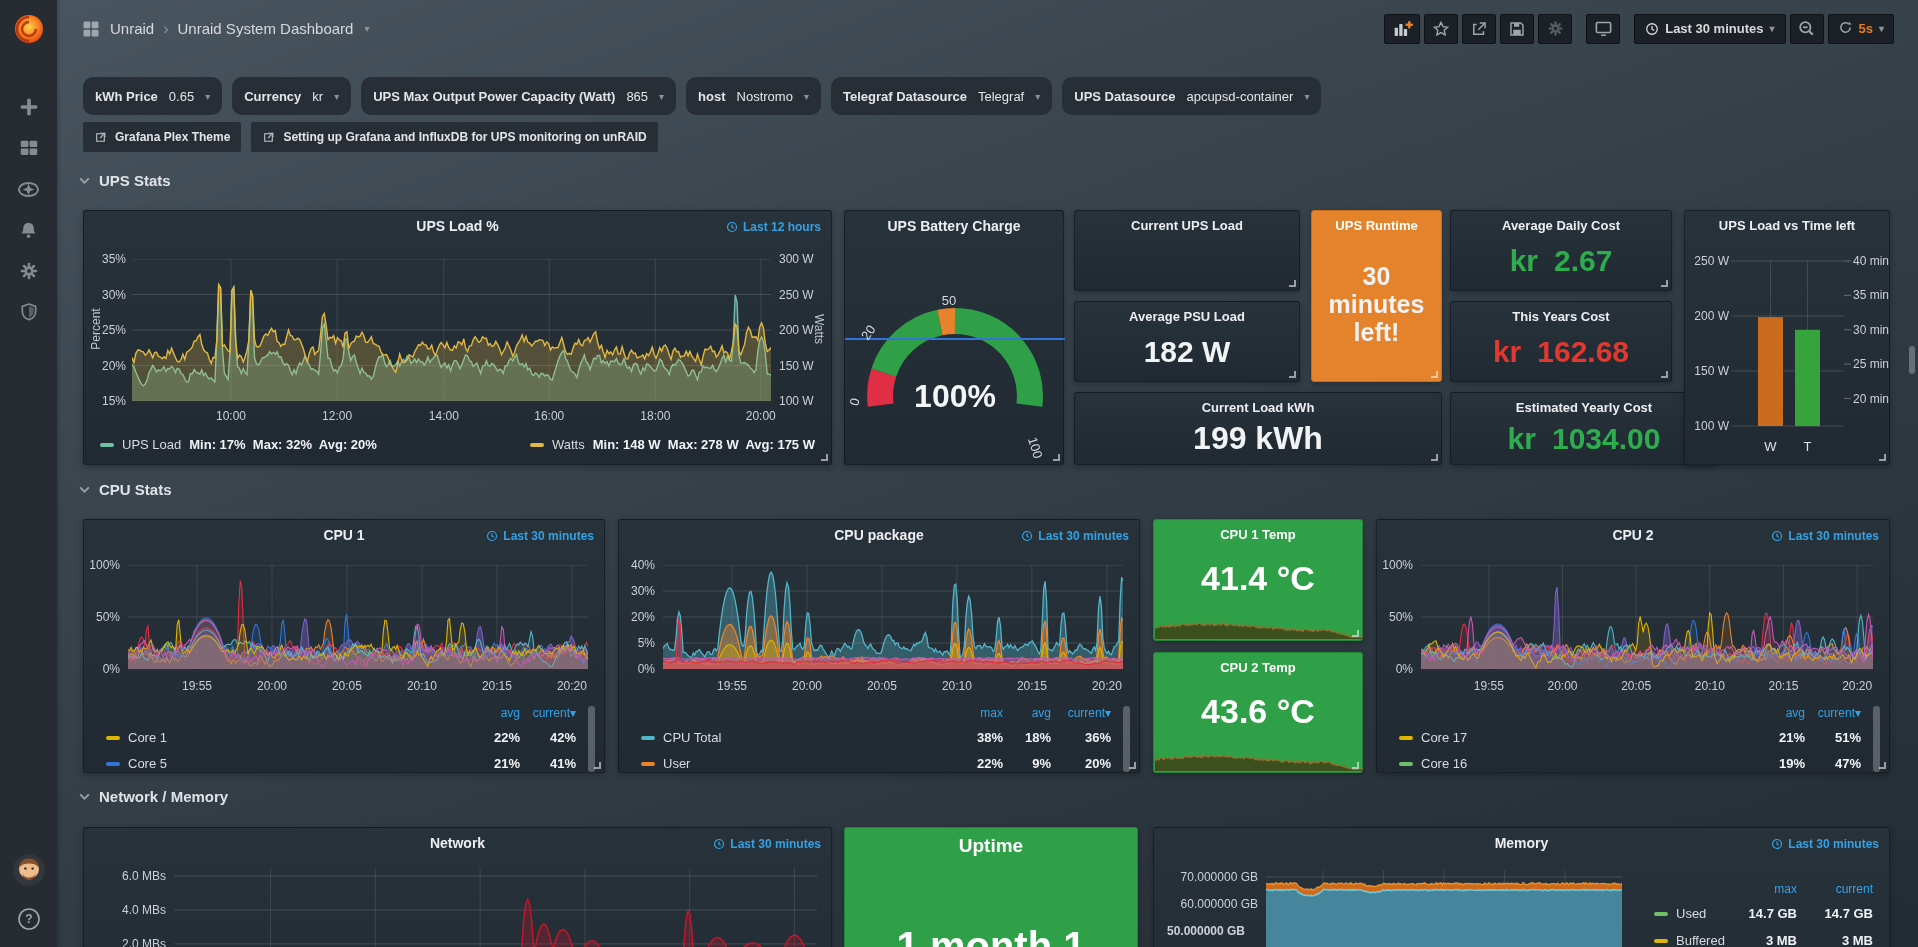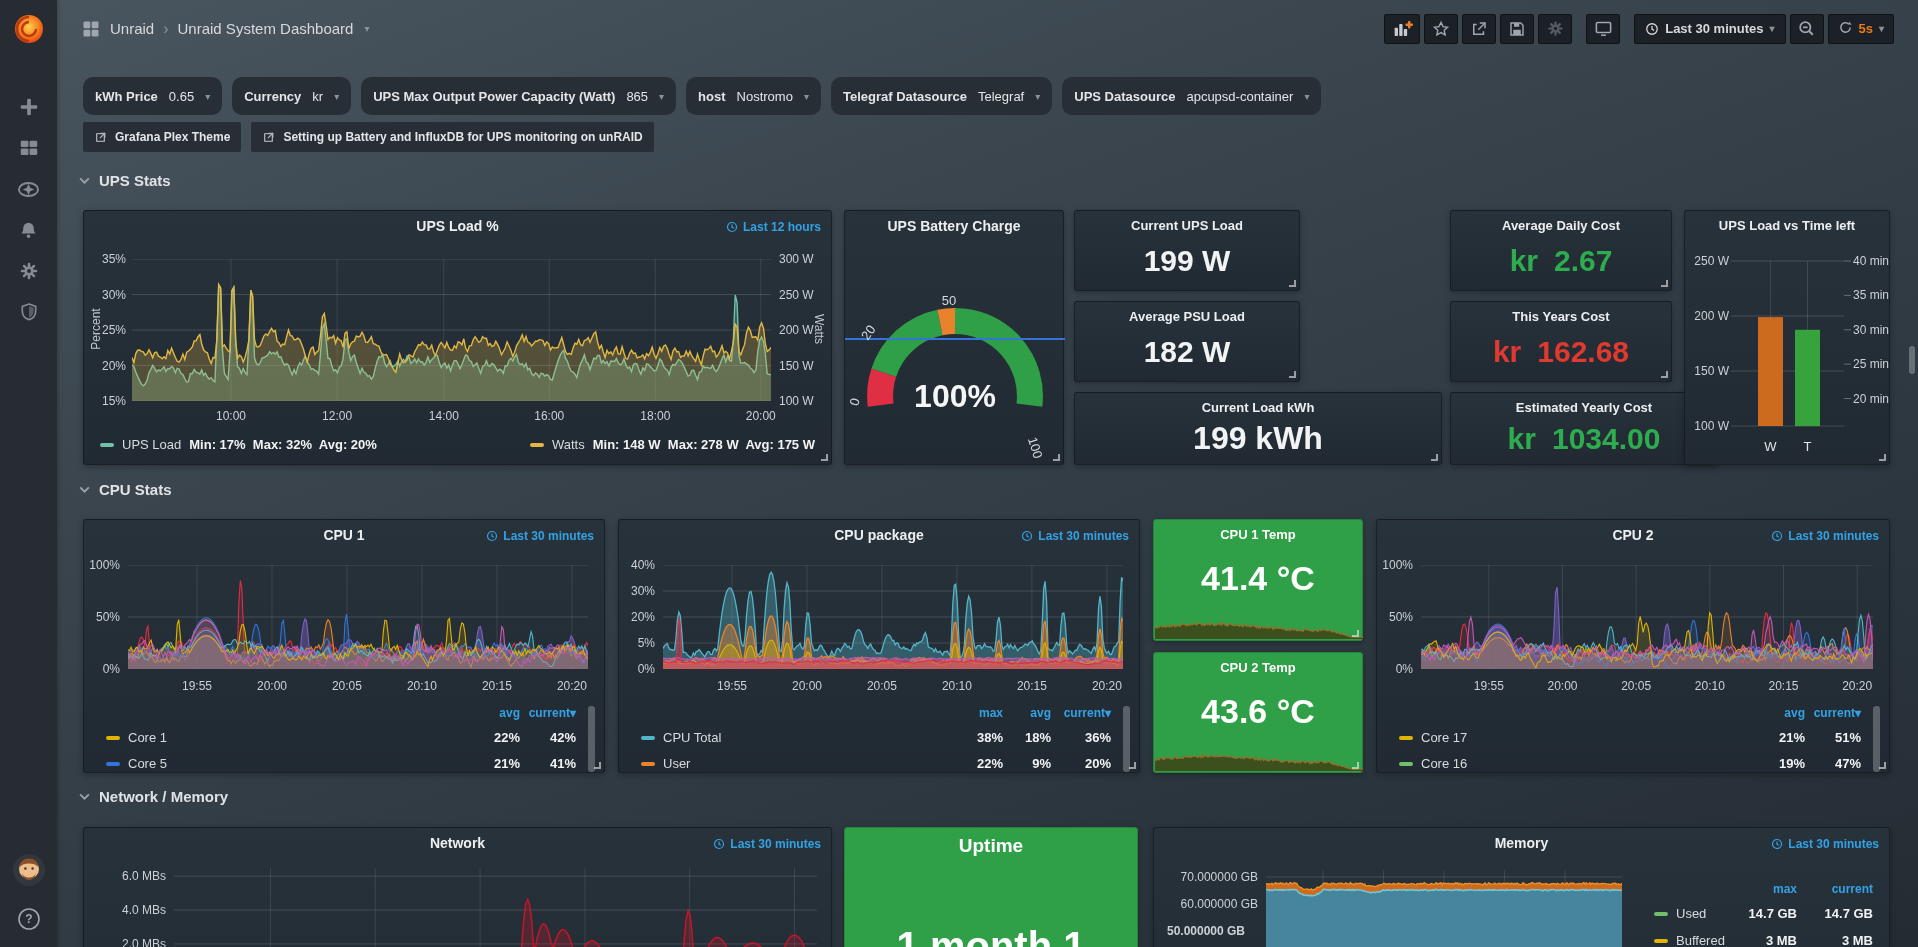--- a/index.html
+++ b/index.html
@@ -60,21 +60,21 @@
   .temp-val{position:absolute;left:0;right:0;top:30px;height:56px;display:flex;align-items:center;justify-content:center;
     font-size:34px;font-weight:bold;color:#fff;}
   .uptime-val{position:absolute;left:0;right:0;top:96px;text-align:center;font-size:40px;font-weight:bold;color:#fff;white-space:nowrap;}
   .spark{position:absolute;left:1px;right:1px;bottom:1px;}
   .rz{position:absolute;right:3px;bottom:3px;width:7px;height:7px;
     border-right:2px solid rgba(255,255,255,.55);border-bottom:2px solid rgba(255,255,255,.55);cursor:nwse-resize;}
   
   .ytick,.xtick{position:absolute;font-size:12px;color:#ccd1d5;white-space:nowrap;}
   .xtick{transform:translateX(-50%);}
   .axisname{position:absolute;font-size:12px;color:#c2c7cc;width:120px;text-align:center;}
-  .lg-hdr{position:absolute;font-weight:bold;font-size:12px;color:#33a2e5;cursor:pointer;white-space:nowrap;}
+  .lg-hdr{position:absolute;font-weight:normal;font-size:12px;color:#33a2e5;cursor:pointer;white-space:nowrap;}
   .lg-name{position:absolute;font-size:13px;color:#d8dbde;cursor:pointer;white-space:nowrap;display:flex;align-items:center;gap:8px;}
   .lg-val{position:absolute;font-weight:bold;font-size:13px;color:#f1f3f5;white-space:nowrap;}
   .mk{display:inline-block;width:14px;height:4px;border-radius:2px;}
   .lg-scroll{position:absolute;width:7px;border-radius:3px;background:rgba(255,255,255,.25);}
   .uleg{position:absolute;display:flex;align-items:center;gap:8px;font-size:13px;}
   .uleg .nm{color:#d8dbde;}
   .uleg .st{color:#f1f3f5;font-weight:bold;white-space:pre;}
   .pg-scroll{position:absolute;right:3px;top:346px;width:6px;height:28px;border-radius:3px;background:rgba(255,255,255,.28);z-index:30;}
 </style>
 </head>
@@ -299,21 +299,21 @@
           <path d="M20 4l-9 9" stroke="currentColor" stroke-width="2" fill="none"></path>
         </svg>
         <span>Grafana Plex Theme</span>
       </div>
       <div class="linkchip">
         <svg width="13" height="13" viewBox="0 0 24 24">
           <path d="M16 5H5v14h14V8" fill="none" stroke="currentColor" stroke-width="2"></path>
           <path d="M12 4h8v8" fill="none" stroke="currentColor" stroke-width="2"></path>
           <path d="M20 4l-9 9" stroke="currentColor" stroke-width="2" fill="none"></path>
         </svg>
-        <span>Setting up Battery and InfluxDB for UPS monitoring on unRAID</span>
+        <span>Setting up Grafana and InfluxDB for UPS monitoring on unRAID</span>
       </div>
     </div>
 
   <div class="sec" style="left:78px;top:172px;">
     <svg width="13" height="13" viewBox="0 0 12 12">
         <path d="M2 4l4 4 4-4" fill="none" stroke="currentColor" stroke-width="1.8"></path>
       </svg>
     <span>UPS Stats</span>
   </div>
   <div class="sec" style="left:78px;top:481px;">
@@ -398,24 +398,28 @@
         <text x="14" y="192" text-anchor="middle" font-size="13" fill="#d5d9dc" transform="rotate(-75 14 192)" font-family="Liberation Sans,sans-serif">0</text>
         <text x="27" y="124" text-anchor="middle" font-size="13" fill="#d5d9dc" transform="rotate(-55 27 124)" font-family="Liberation Sans,sans-serif">20</text>
         <text x="104" y="94" text-anchor="middle" font-size="13" fill="#d5d9dc" transform="rotate(0 104 94)" font-family="Liberation Sans,sans-serif">50</text>
         <text x="186" y="238" text-anchor="middle" font-size="13" fill="#d5d9dc" transform="rotate(72 186 238)" font-family="Liberation Sans,sans-serif">100</text>
         <text x="110" y="196" text-anchor="middle" font-size="32" font-weight="bold" fill="#f4f6f7" font-family="Liberation Sans,sans-serif">100%</text>
       </svg>
     </div>
 
   <div class="panel stat" style="left:1074px;top:210px;width:226px;height:81px;">
     <div class="p-title">Current UPS Load</div>
-    <div class="stat-val">199 W</div>
-    <span class="rz"></span>
-  </div>
-
+    <span class="rz"></span>
+  </div>
+
+  <div class="panel stat orange" style="left:1311px;top:210px;width:131px;height:172px;">
+    <div class="p-title">UPS Runtime</div>
+    <div class="stat-val">30 minutes left!</div>
+    <span class="rz"></span>
+  </div>
 
   <div class="panel stat" style="left:1074px;top:301px;width:226px;height:81px;">
     <div class="p-title">Average PSU Load</div>
     <div class="stat-val">182 W</div>
     <span class="rz"></span>
   </div>
 
   <div class="panel stat" style="left:1074px;top:392px;width:368px;height:73px;">
     <div class="p-title">Current Load kWh</div>
     <div class="stat-val" style="font-size:32px;">199 kWh</div>

